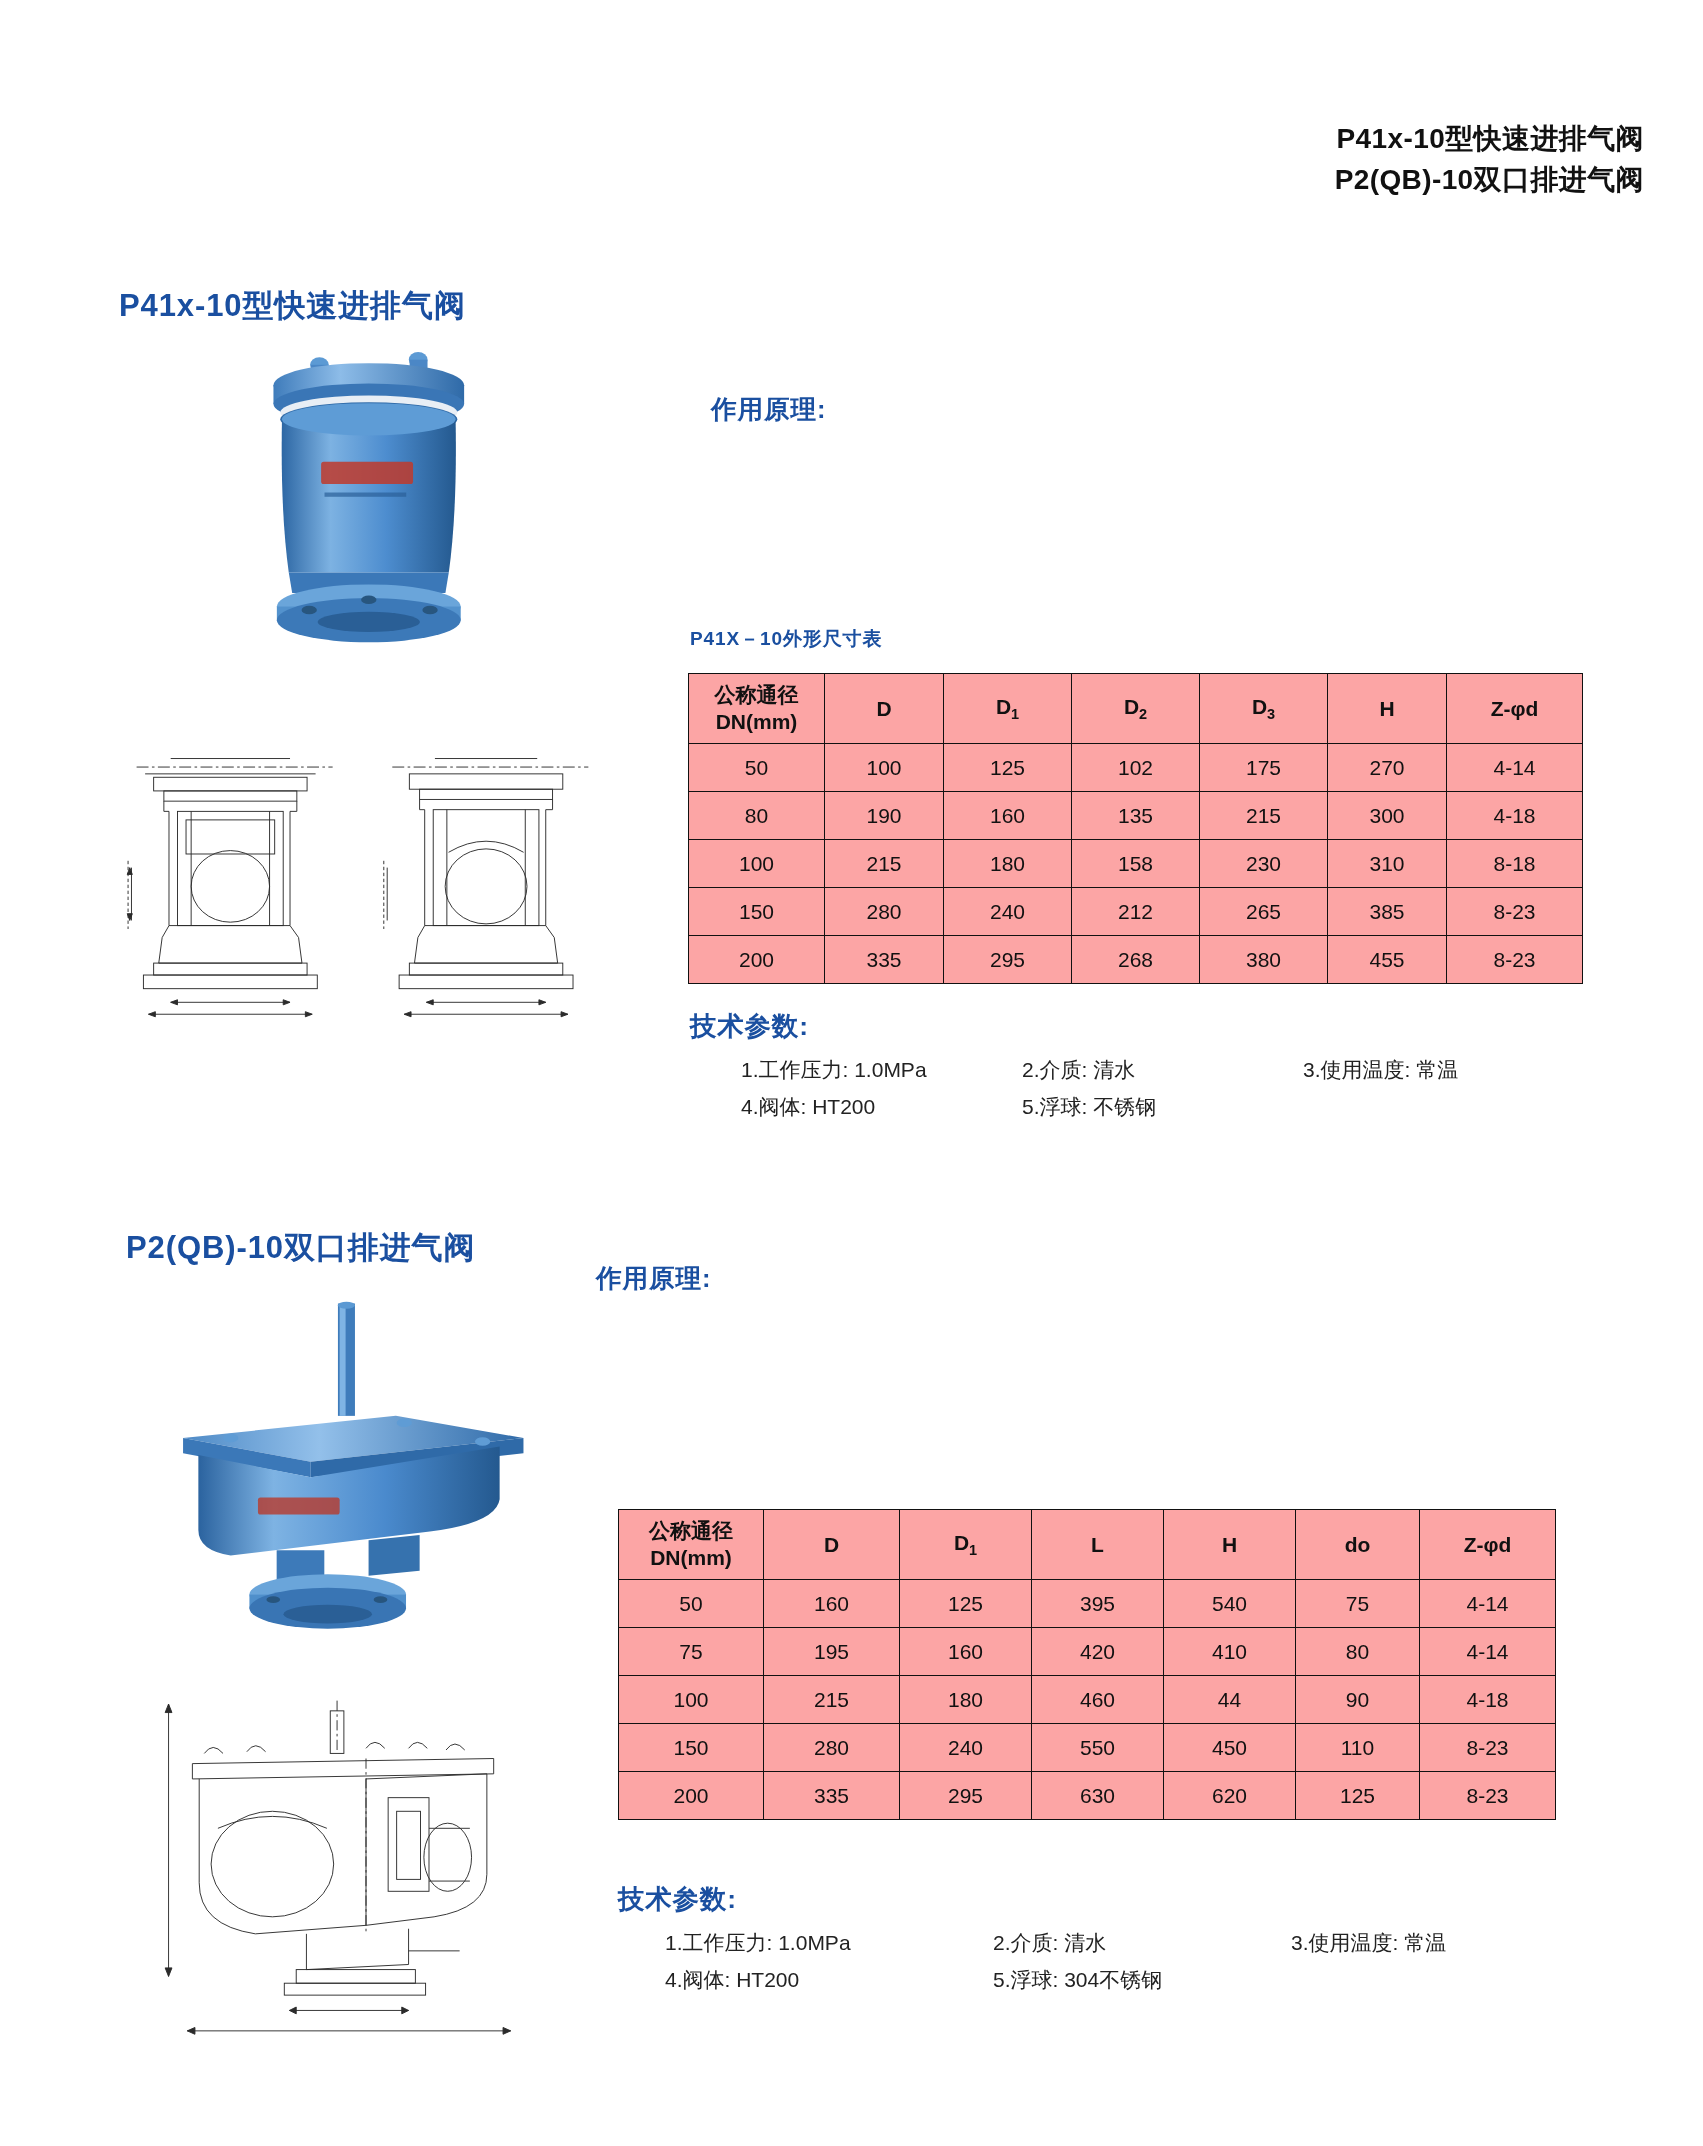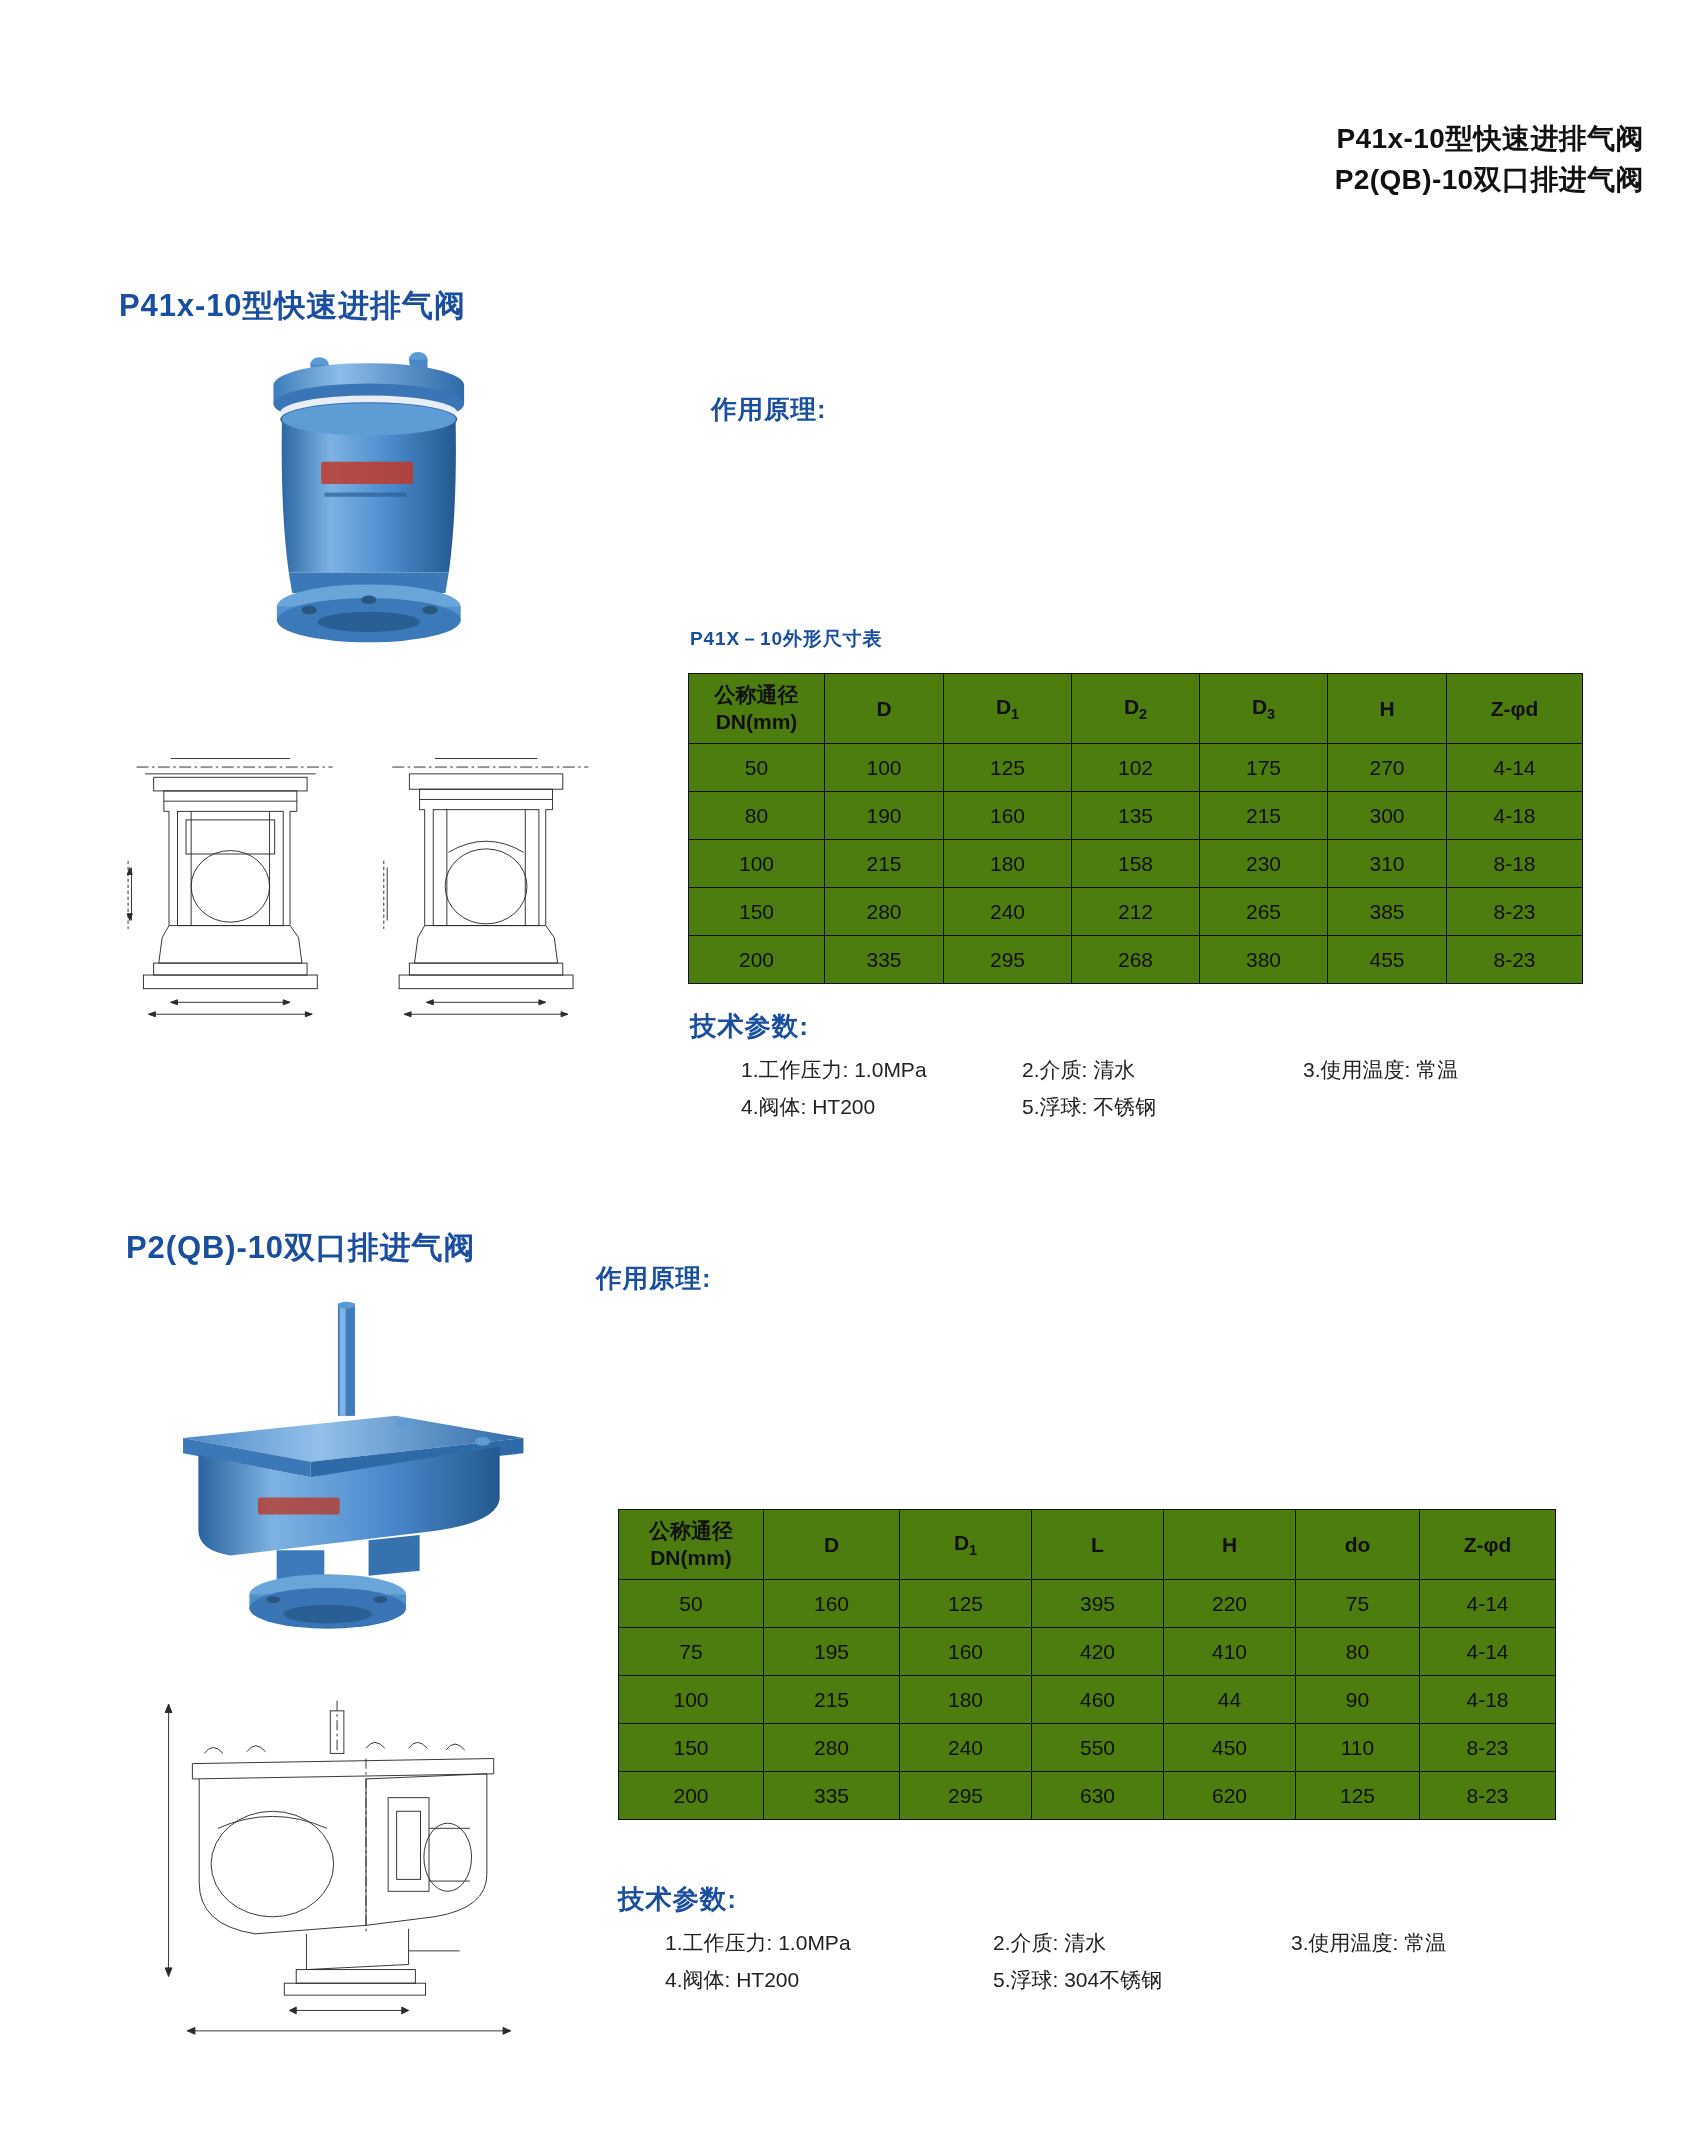--- a/index.html
+++ b/index.html
@@ -58,21 +58,21 @@
 
   .table-title {
     position:absolute; font-size:19px; font-weight:bold; color:#1a4fa0;
     letter-spacing:0.9px;
   }
   #tbl1-title { left:690px; top:626px; }
   #tbl2-title { left:618px; top:1545px; }
 
   
   table.dim {
-    position:absolute; border-collapse:collapse; background:#4d7c0f;
+    position:absolute; border-collapse:collapse; background:#fca5a5;
   }
   table.dim th, table.dim td {
     border:1.7px solid #111;
     text-align:center; vertical-align:middle;
     font-size:21px; color:#111; font-weight:normal;
     padding:0;
   }
   table.dim th { font-weight:bold; }
   table.dim .hdr-row th { height:70px; }
   table.dim tbody td { height:48px; }
@@ -418,21 +418,21 @@
       <th>do</th>
       <th>Z-φd</th>
     </tr>
   </thead>
   <tbody>
     <tr>
       <td>50</td>
       <td>160</td>
       <td>125</td>
       <td>395</td>
-      <td>220</td>
+      <td>540</td>
       <td>75</td>
       <td>4-14</td>
     </tr>
     <tr>
       <td>75</td>
       <td>195</td>
       <td>160</td>
       <td>420</td>
       <td>410</td>
       <td>80</td>

